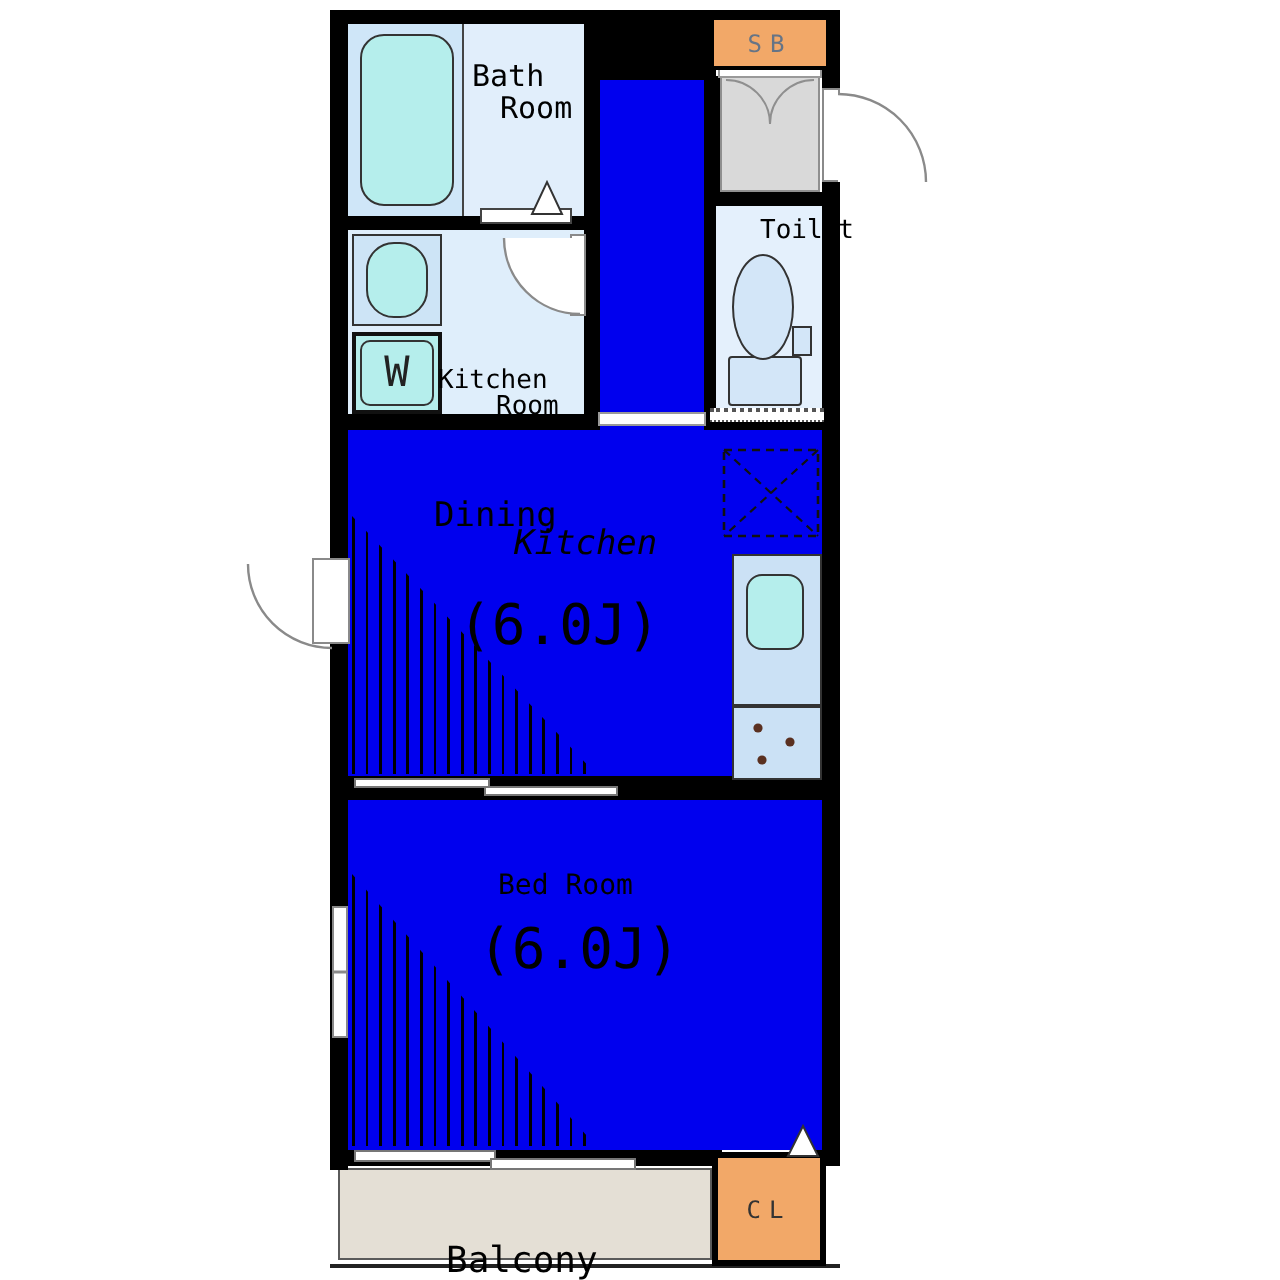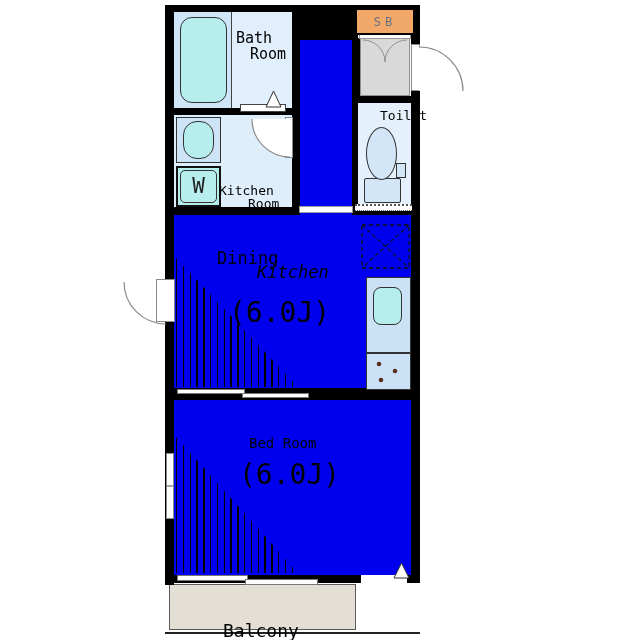--- a/index.html
+++ b/index.html
@@ -87,20 +87,23 @@
   <div class="fill counter" style="left:366px;top:277px;width:45px;height:76px;"></div>
   <div class="fill cyan" style="left:373px;top:287px;width:29px;height:38px;border:1.5px solid #333;border-radius:8px;box-sizing:border-box;"></div>
   <div class="fill counter" style="left:366px;top:353px;width:45px;height:37px;"></div>
 
   <div class="hatch" style="left:176px;top:258px;height:129px;"></div>
   <div class="hatch" style="left:176px;top:437px;height:136px;"></div>
 
   <div class="fill orangebox" style="left:355px;top:8px;width:60px;height:27px;">
     <span class="lbl" style="position:static;font-size:12px;letter-spacing:4px;color:#667486;">SB</span>
   </div>
+  <div class="fill orangebox" style="left:356px;top:576px;width:57px;height:57px;border-width:3px;">
+    <span class="lbl" style="position:static;font-size:12px;letter-spacing:4px;color:#333;">CL</span>
+  </div>
 
   <svg class="overlay" width="640" height="640" viewBox="0 0 640 640">
 
     <path d="M419,91 L419,47 A44,44 0 0 1 463,91 Z" fill="#ffffff" stroke="none"></path>
     <path d="M419,47 A44,44 0 0 1 463,91" fill="none" stroke="#8a8a8a" stroke-width="1.2"></path>
 
     <path d="M363,40 A22,22 0 0 1 385,62" fill="none" stroke="#8f8f8f" stroke-width="1"></path>
     <path d="M407,40 A22,22 0 0 0 385,62" fill="none" stroke="#8f8f8f" stroke-width="1"></path>
 
     <path d="M290,119 L252,119 A38,38 0 0 0 290,157 Z" fill="#ffffff" stroke="none"></path>

